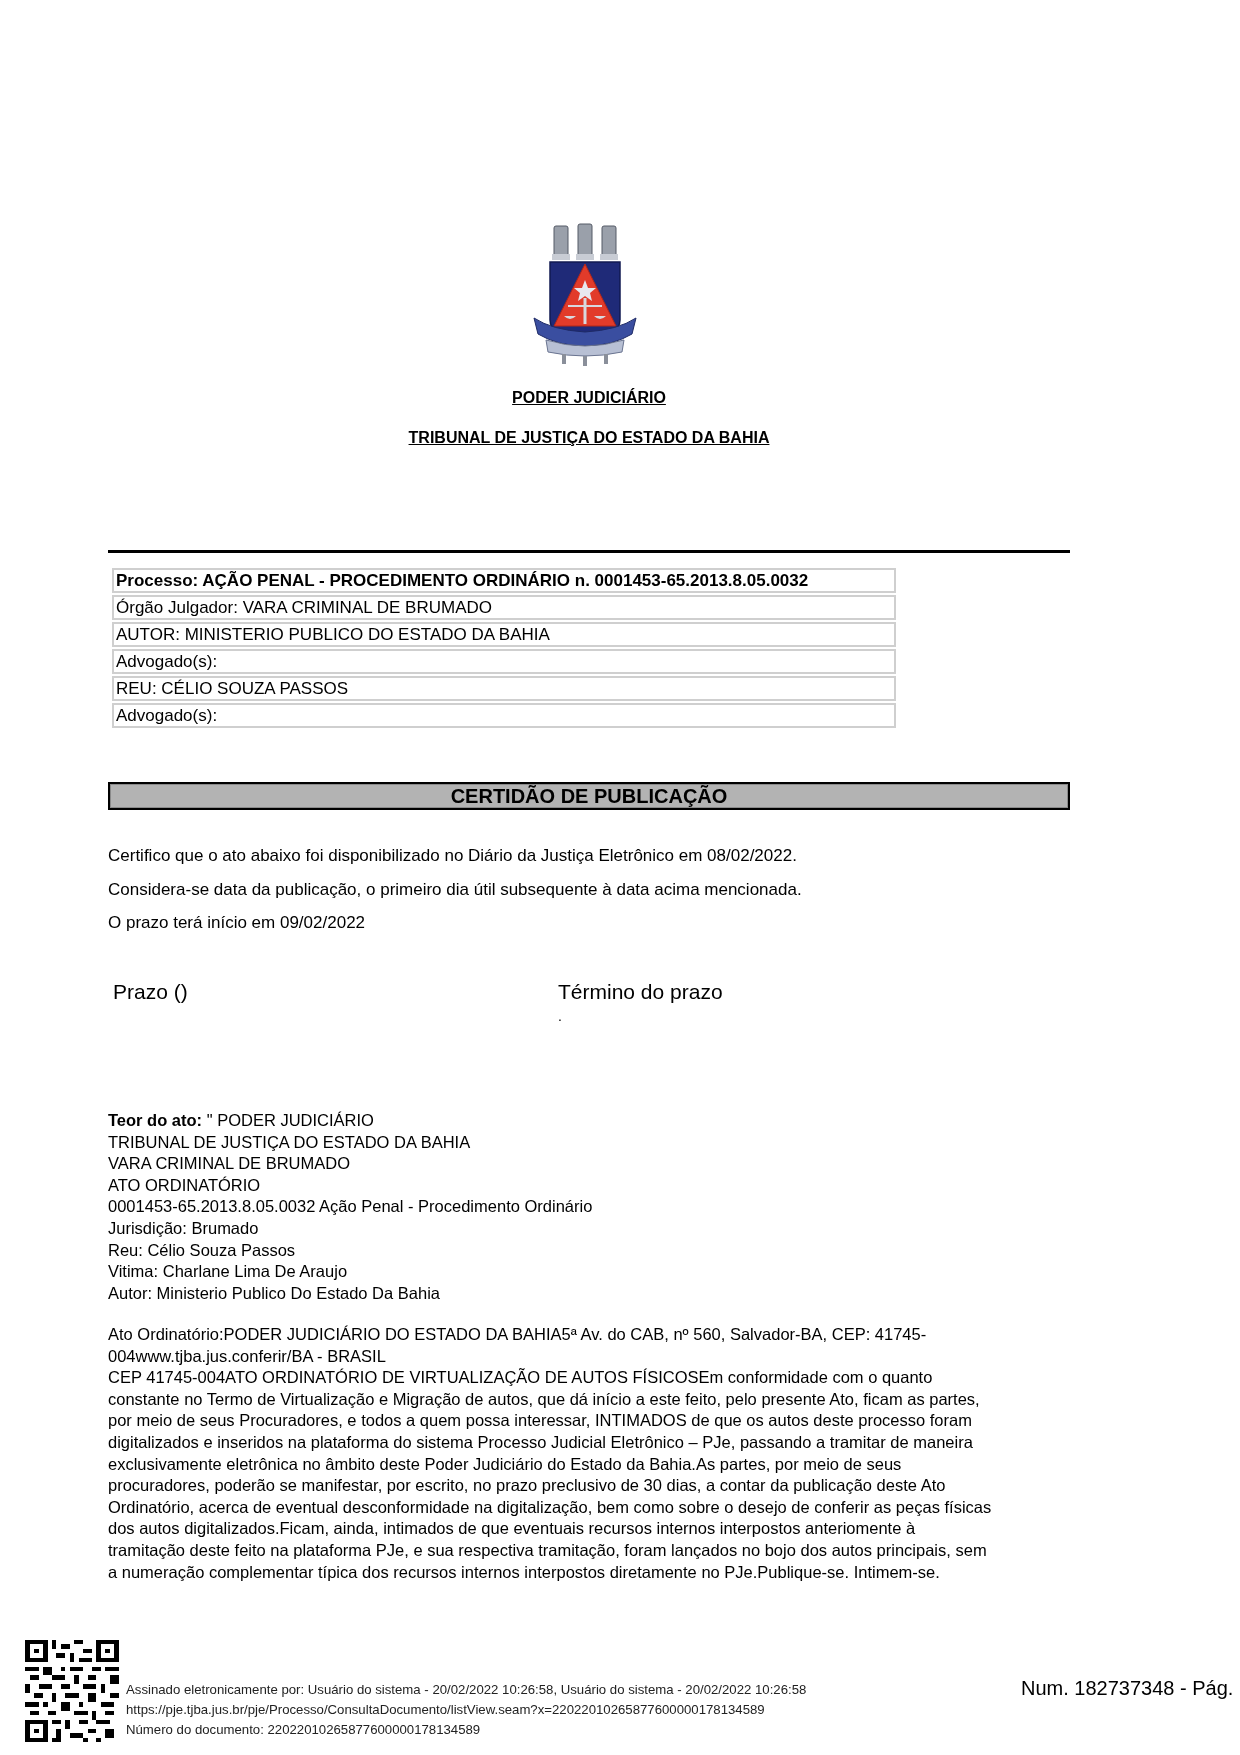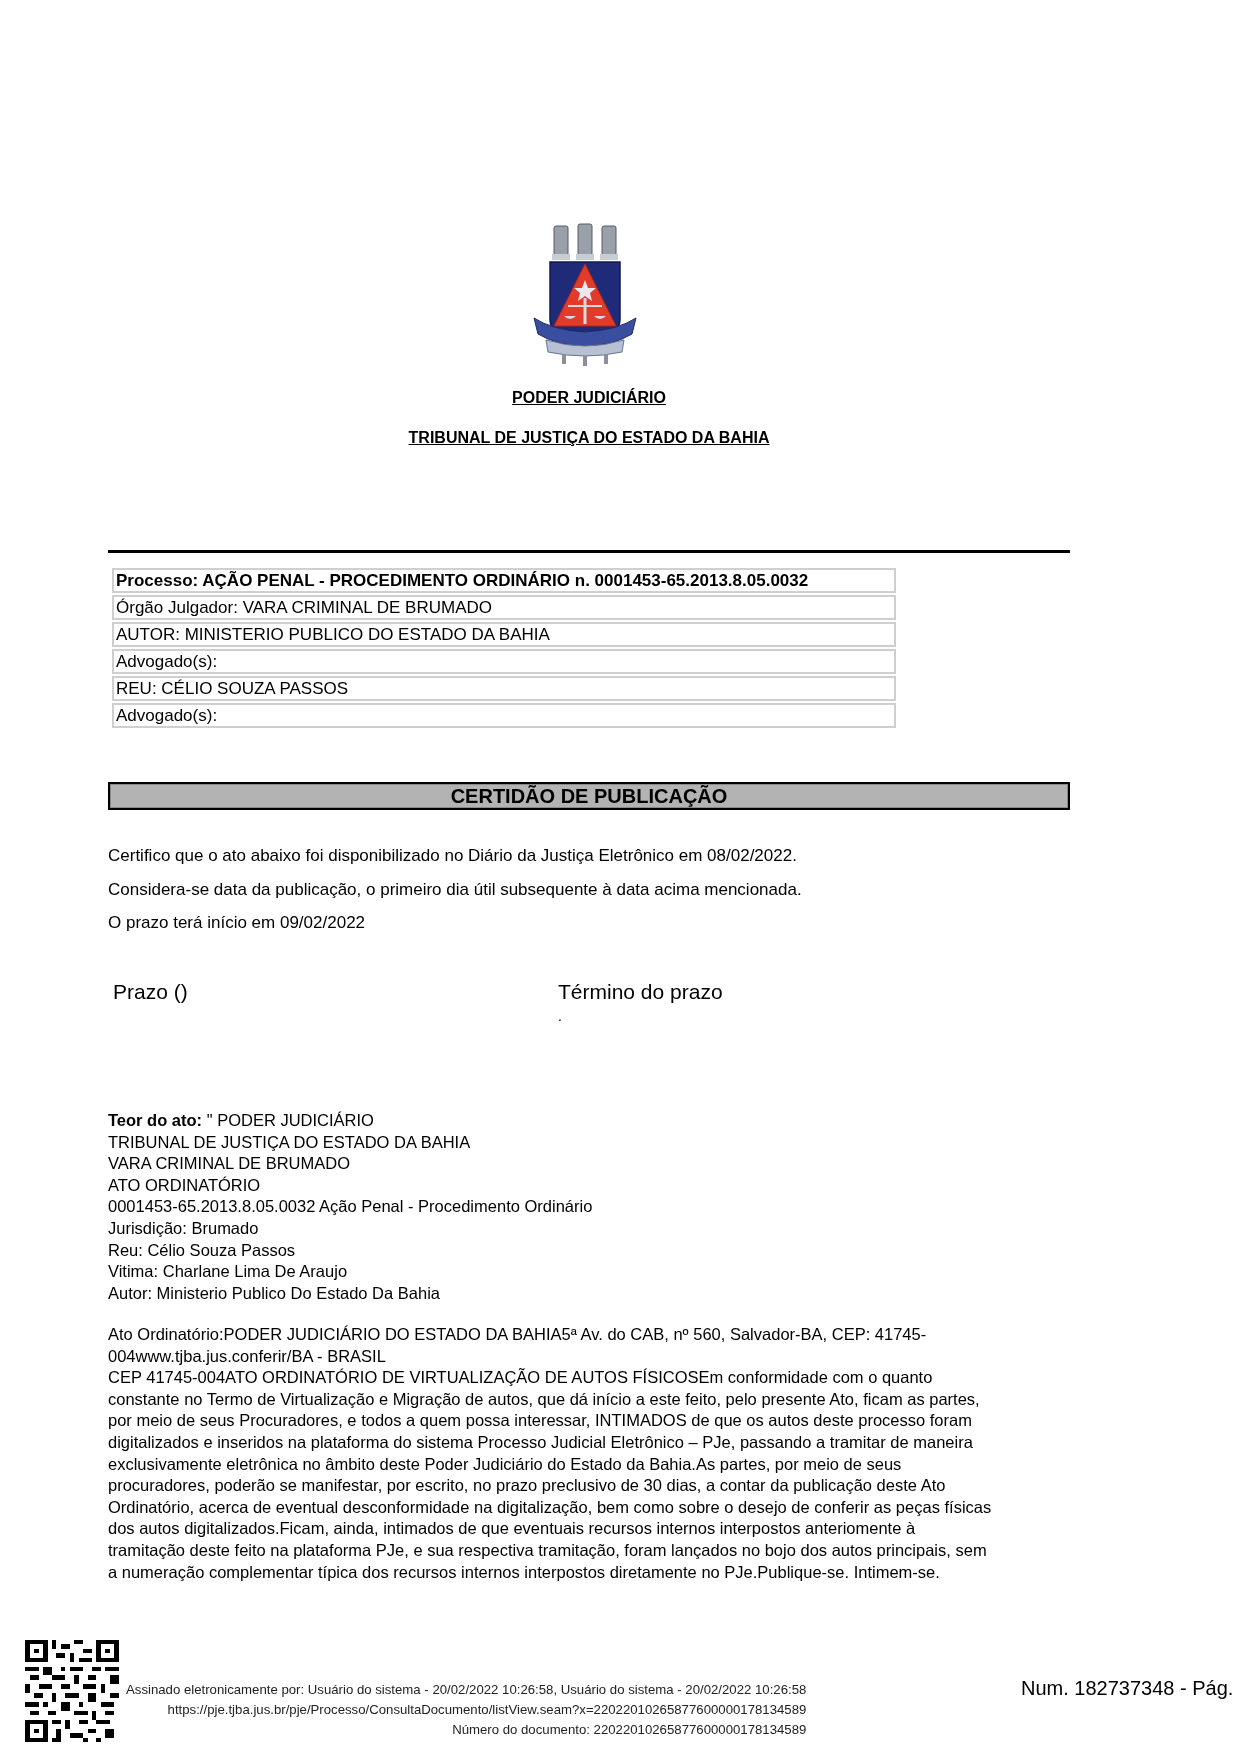--- a/index.html
+++ b/index.html
@@ -36,21 +36,21 @@
   #teor { left: 108px; top: 1110px; width: 970px; font-size: 16.5px; line-height: 21.6px; }
   #teor .line { white-space: nowrap; }
   #teor b { font-weight: bold; }
 
   #ato { left: 108px; top: 1324px; width: 970px; font-size: 16.5px; line-height: 21.6px; }
   #ato .line { white-space: nowrap; }
 
   
   #qr { left: 25px; top: 1640px; width: 94px; height: 102px; }
   #footer-text { left: 126px; top: 1680px; font-size: 13.2px; line-height: 20px; color: #222; }
-  #footer-text div { white-space: nowrap; text-align: right; }
+  #footer-text div { white-space: nowrap; }
   #page-num { left: 1021px; top: 1677px; font-size: 20px; white-space: nowrap; }
 </style>
 </head>
 <body>
 
 <div id="logo" class="abs">
   <svg width="106" height="146" viewBox="0 0 106 146">
 
     <g fill="#9aa0aa" stroke="#555a66" stroke-width="1">
       <rect x="22" y="6" width="14" height="30" rx="2"></rect>

